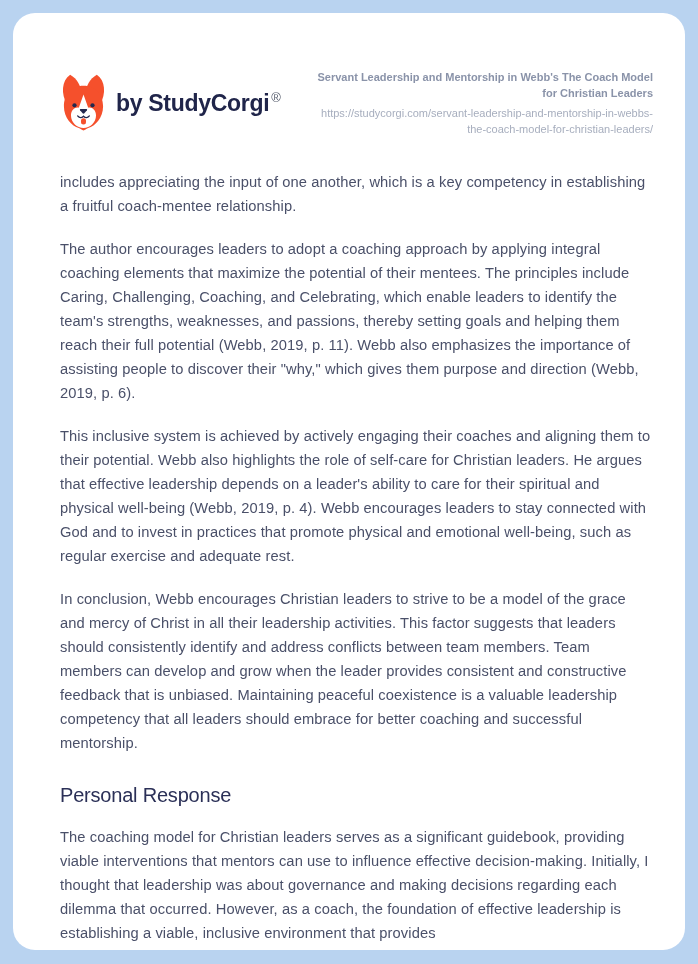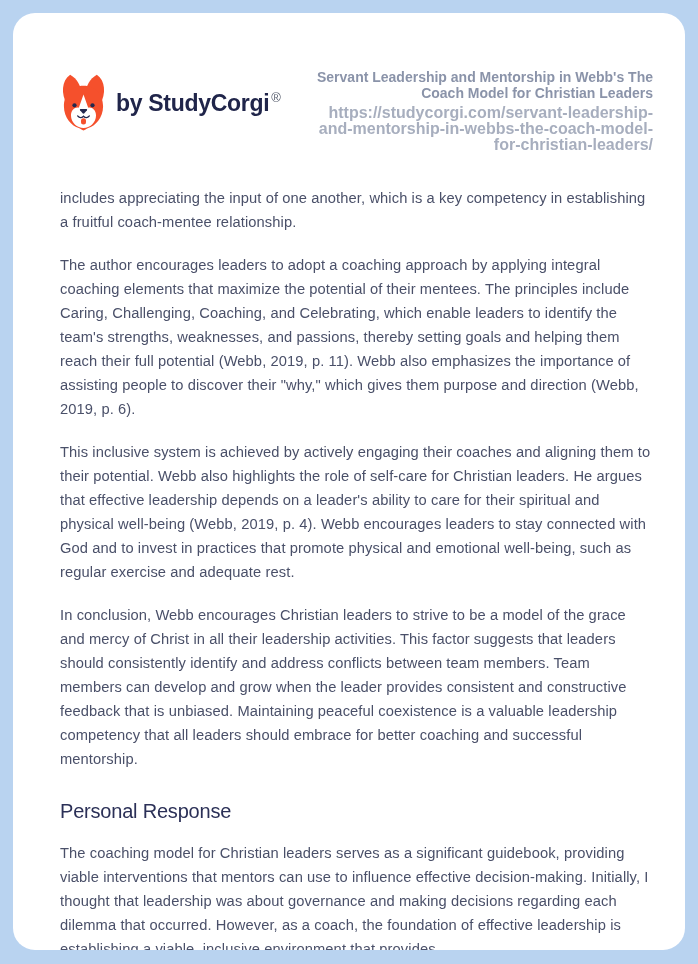--- a/index.html
+++ b/index.html
@@ -50,28 +50,28 @@
     color: #5A6070;
     vertical-align: super;
     margin-left: 2px;
   }
   .doc-meta {
     width: 348px;
     text-align: right;
     margin-top: 2px;
   }
   .doc-title {
-    font-size: 14px;
+    font-size: 11px;
     font-weight: 700;
     line-height: 16px;
     color: #8A93A9;
   }
   .doc-url {
-    font-size: 16px;
-    font-weight: 700;
+    font-size: 11px;
+    font-weight: 400;
     line-height: 16px;
     color: #A7AEBE;
     margin-top: 4px;
     text-decoration: none;
     display: block;
     word-break: break-word;
   }
   
   .doc-content { margin-top: 33px; }
   .doc-content p {

